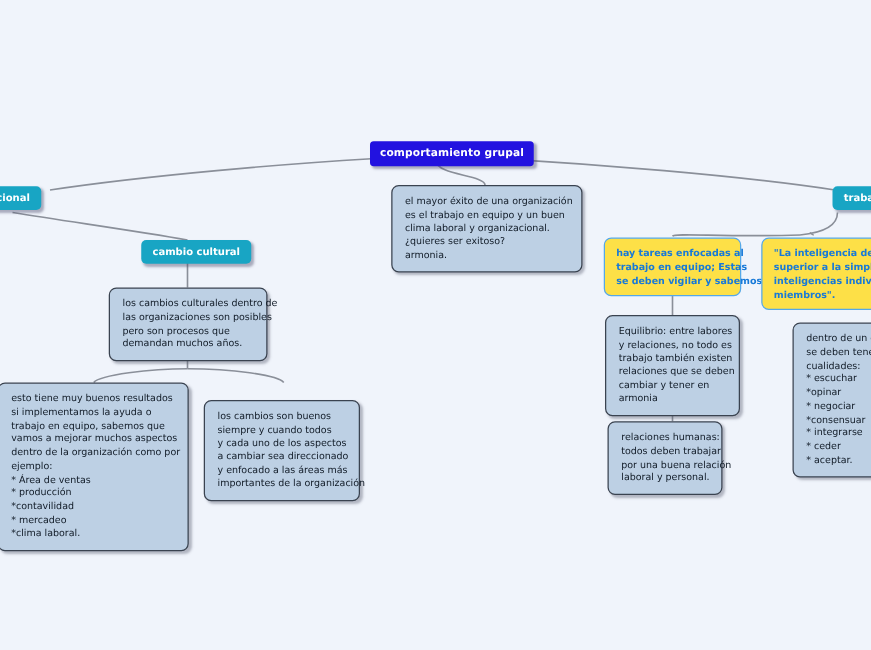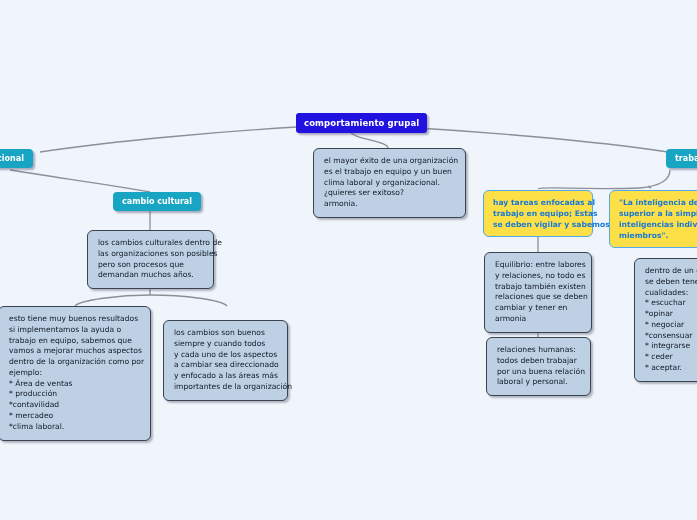--- a/index.html
+++ b/index.html
@@ -180,21 +180,21 @@
 
   <div class="node leaf" style="left:484px; top:252px; width:108px;">
     <span class="ln">Equilibrio: entre labores</span>
     <span class="ln">y relaciones, no todo es</span>
     <span class="ln">trabajo también existen</span>
     <span class="ln">relaciones que se deben</span>
     <span class="ln">cambiar y tener en</span>
     <span class="ln">armonia</span>
   </div>
 
-  <div class="node leaf" style="left:486px; top:337px; width:105px;">
+  <div class="node leaf" style="left:486px; top:337px; width:92px;">
     <span class="ln">relaciones humanas:</span>
     <span class="ln">todos deben trabajar</span>
     <span class="ln">por una buena relación</span>
     <span class="ln">laboral y personal.</span>
   </div>
 
   <div class="node leaf" style="left:634px; top:258px; width:96px;">
     <span class="ln">dentro de un e</span>
     <span class="ln">se deben tener</span>
     <span class="ln">cualidades:</span>

